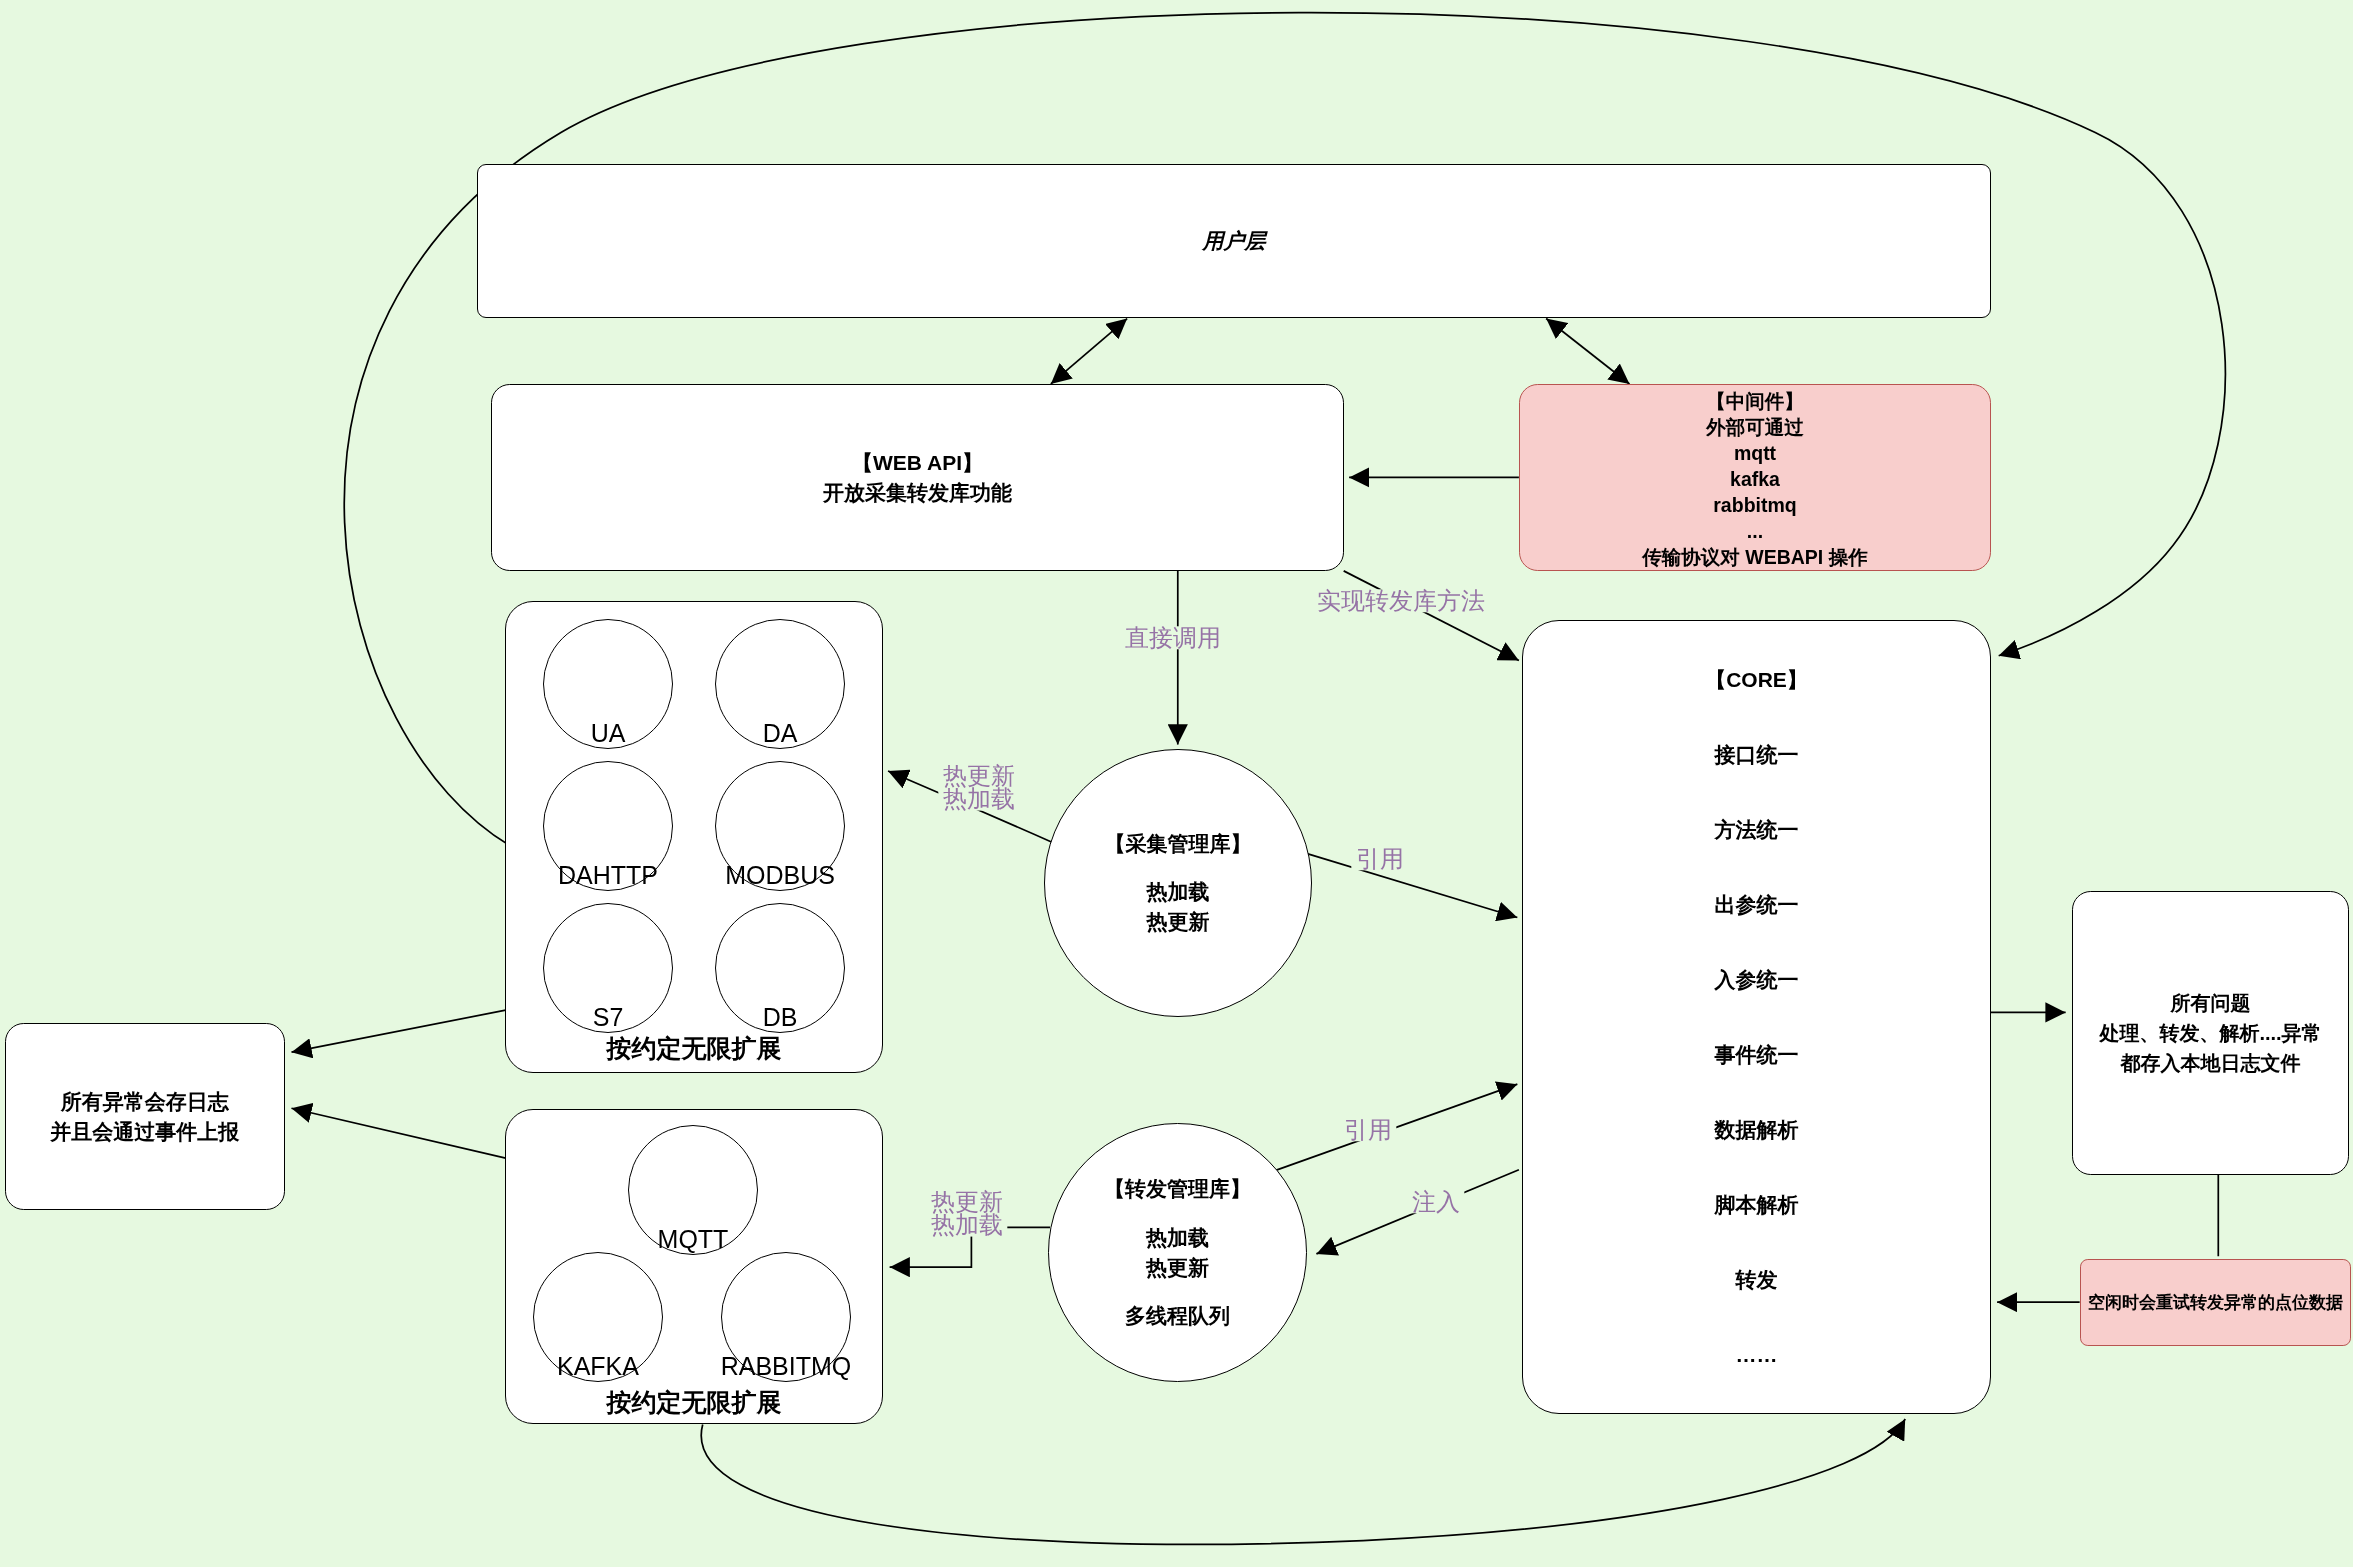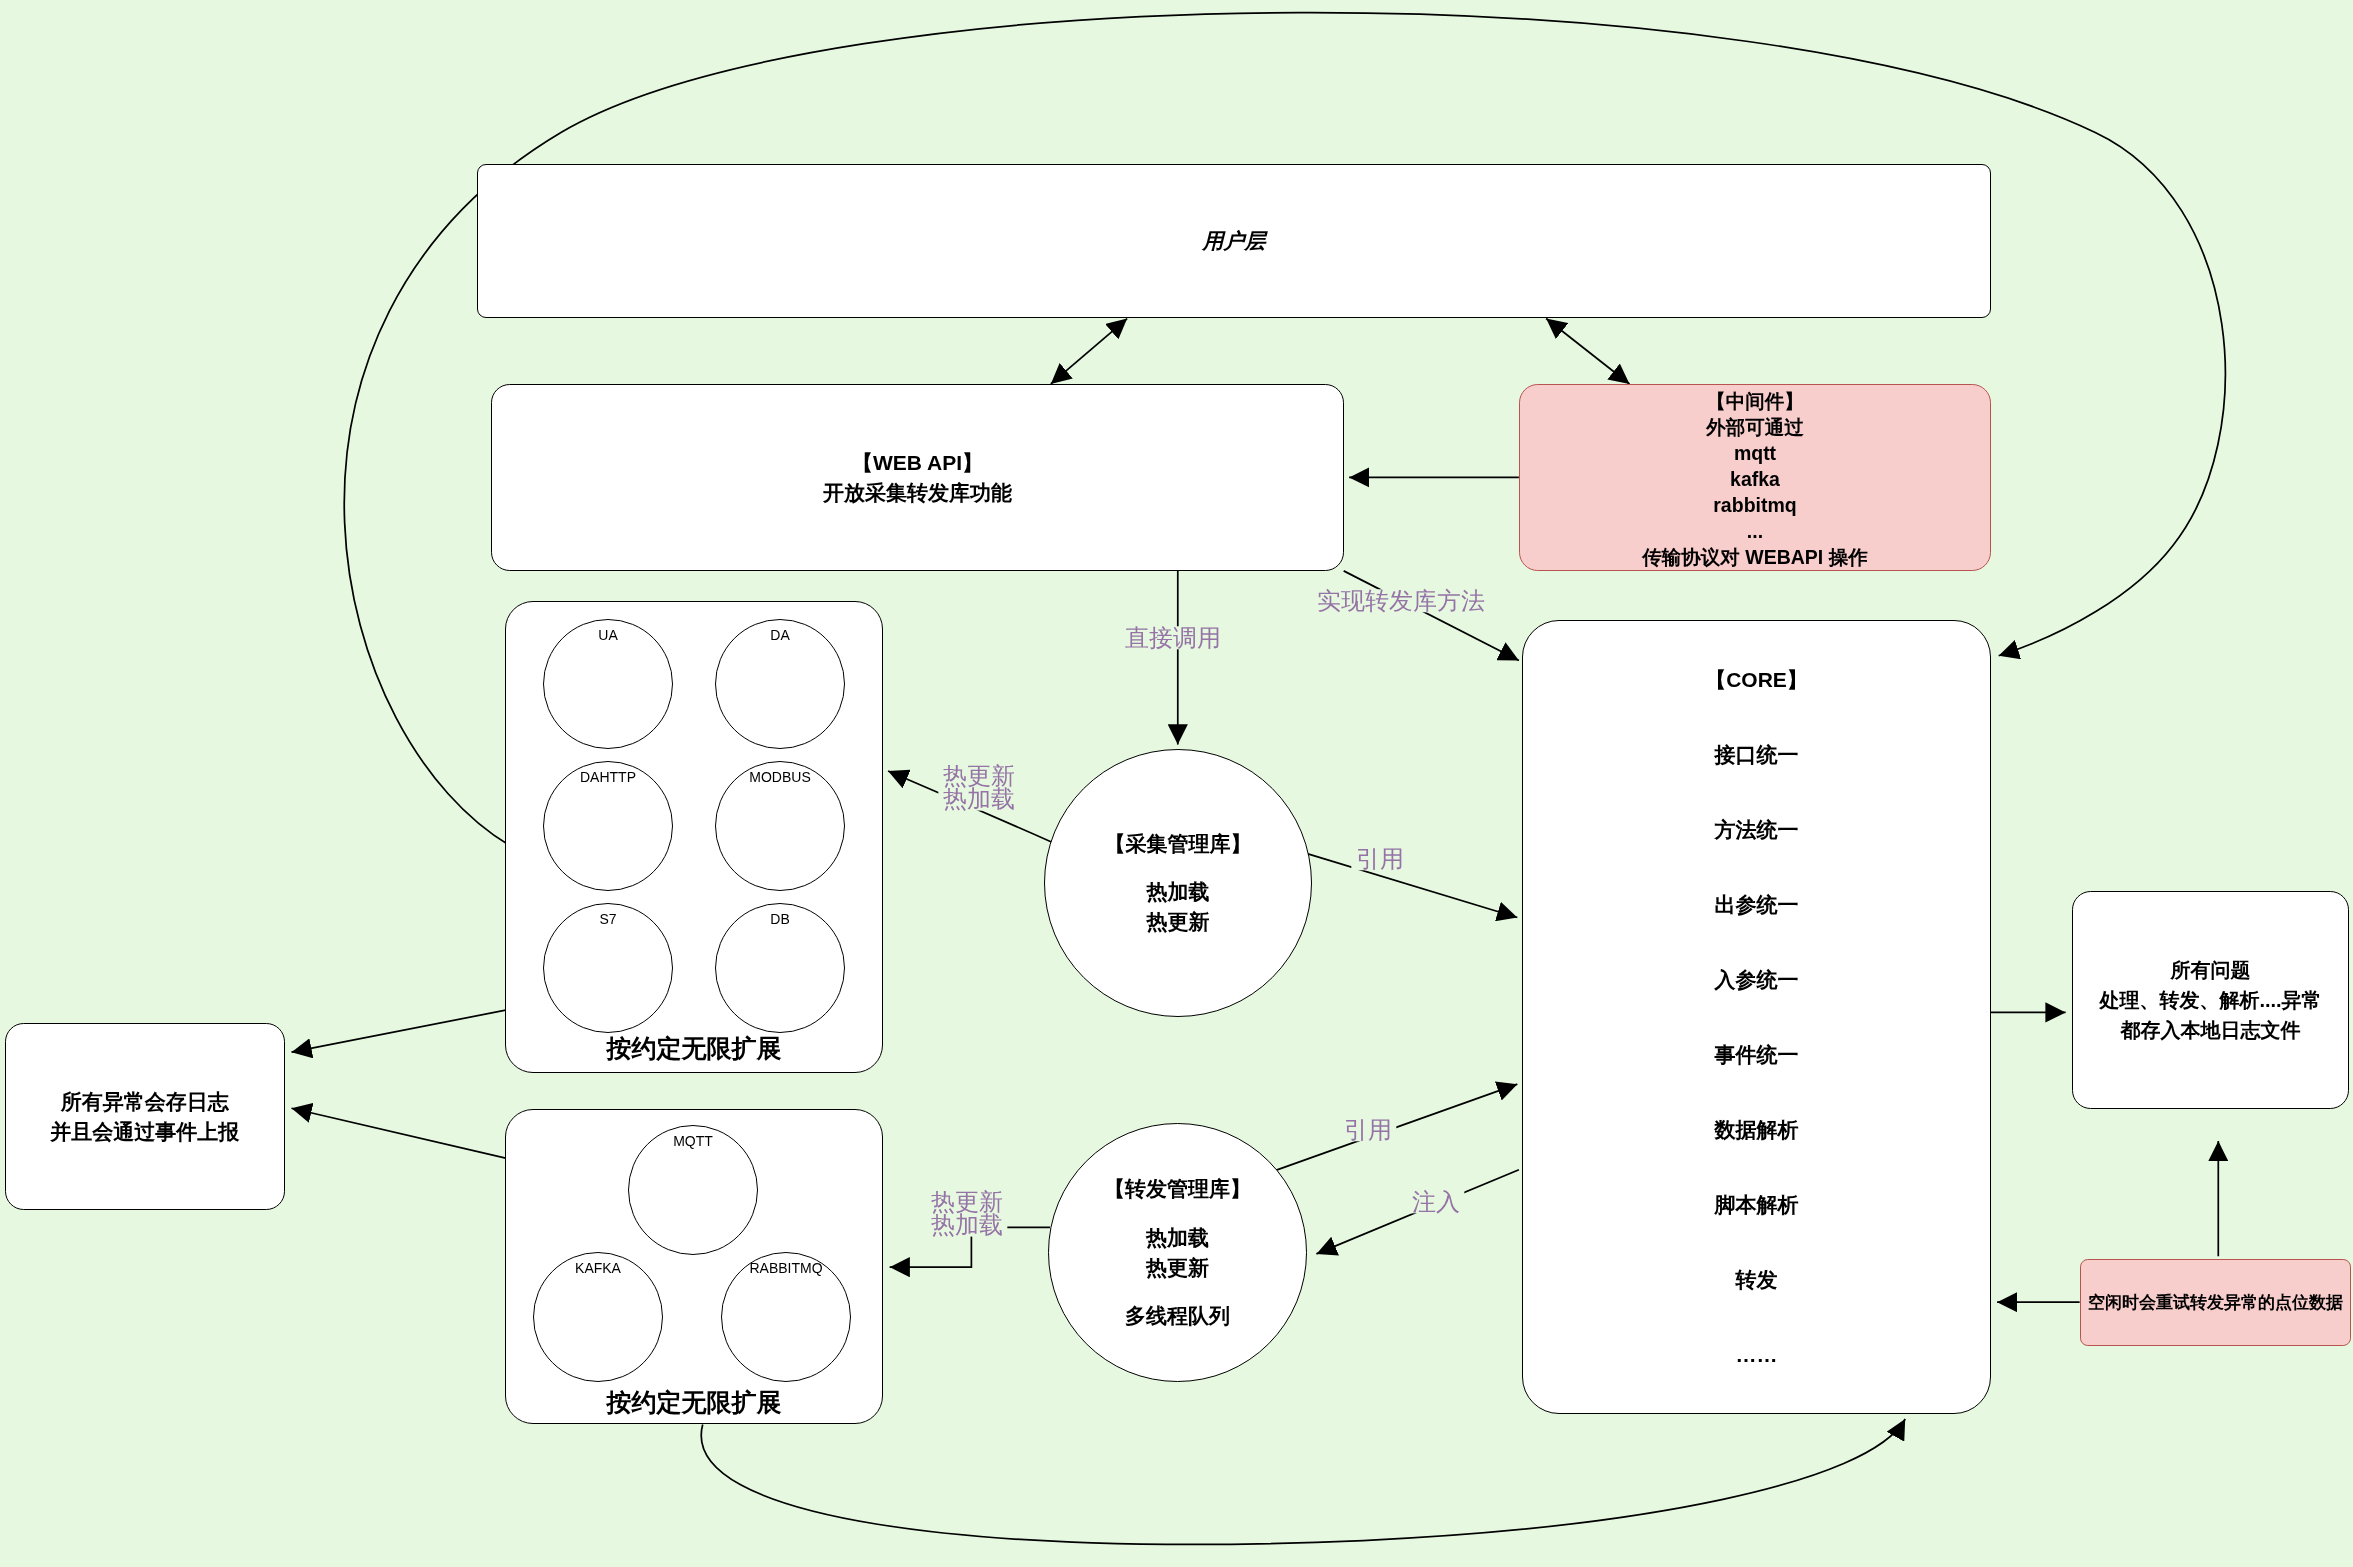--- a/index.html
+++ b/index.html
@@ -12,22 +12,22 @@
     position:absolute;background:#ffffff;border:1.6px solid #000;box-sizing:border-box;
     display:flex;flex-direction:column;align-items:center;justify-content:center;
     text-align:center;font-weight:bold;font-size:21px;line-height:30px;
   }
   .pink{background:#f8cecc;border-color:#b85450;}
   .r20{border-radius:9px;font-style:italic;} .r24{border-radius:18.7px;} .r36{border-radius:28px;} .r48{border-radius:37px;gap:44px;}
   .circle{border-radius:50%;}
   .group{justify-content:flex-start;}
   .proto{
     position:absolute;width:128px;height:128px;border:1.6px solid #000;border-radius:50%;
-    background:#fff;display:flex;align-items:flex-start;justify-content:center;
-    font-size:14px;font-weight:normal;
+    background:#fff;display:flex;align-items:flex-end;justify-content:center;
+    font-size:25px;font-weight:normal;
   }
   .caption{position:absolute;left:0;right:0;text-align:center;font-weight:bold;font-size:25px;}
   .sp{height:18.7px;}
   .elabel{
     position:absolute;transform:translate(-50%,-50%);
     color:#9673a6;background:#e6f9e0;font-size:24px;line-height:23.4px;
     text-align:right;padding:0 4.7px;white-space:nowrap;font-weight:normal;
   }
   .mid{font-size:19.5px;line-height:26px;justify-content:flex-end;}
   .core-lines{line-height:31px;}
@@ -146,21 +146,21 @@
 
   <div class="node circle" style="left:1048px;top:1123px;width:259px;height:259px;">
     <div>【转发管理库】</div>
     <div class="sp"></div>
     <div>热加载</div>
     <div>热更新</div>
     <div class="sp"></div>
     <div>多线程队列</div>
   </div>
 
-  <div class="node r24" style="left:2072px;top:891px;width:277px;height:218px;font-size:20px;">
+  <div class="node r24" style="left:2072px;top:891px;width:277px;height:284px;font-size:20px;">
     <div>所有问题</div>
     <div>处理、转发、解析....异常</div>
     <div>都存入本地日志文件</div>
   </div>
 
   <div class="node pink small" style="left:2080px;top:1259px;width:271px;height:87px;border-radius:7.8px;">
     <div>空闲时会重试转发异常的点位数据</div>
   </div>
 
   <div class="elabel" style="left:1173px;top:638px;">

